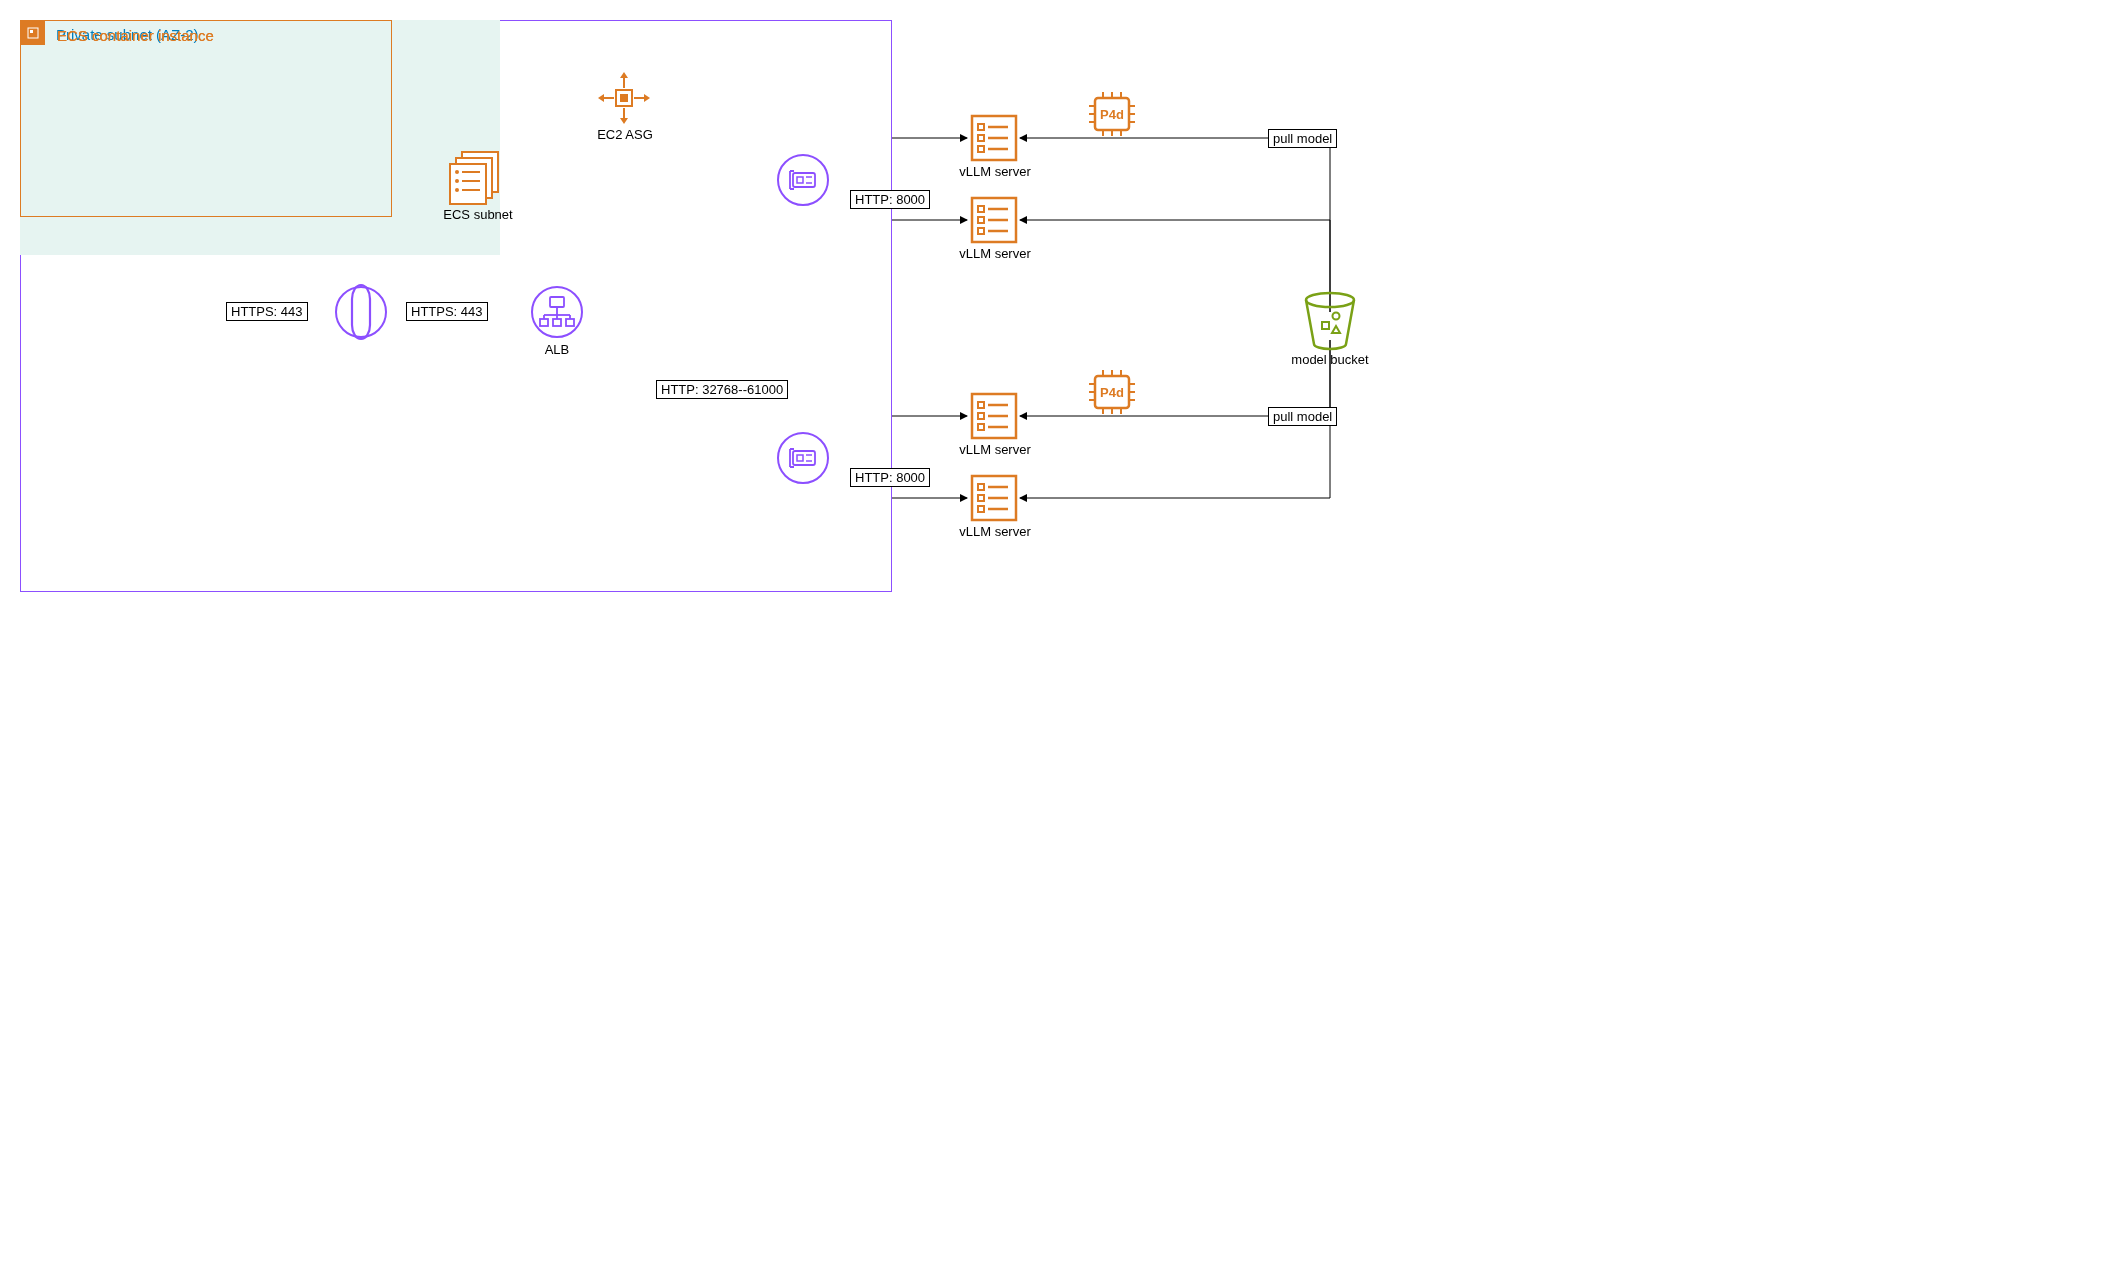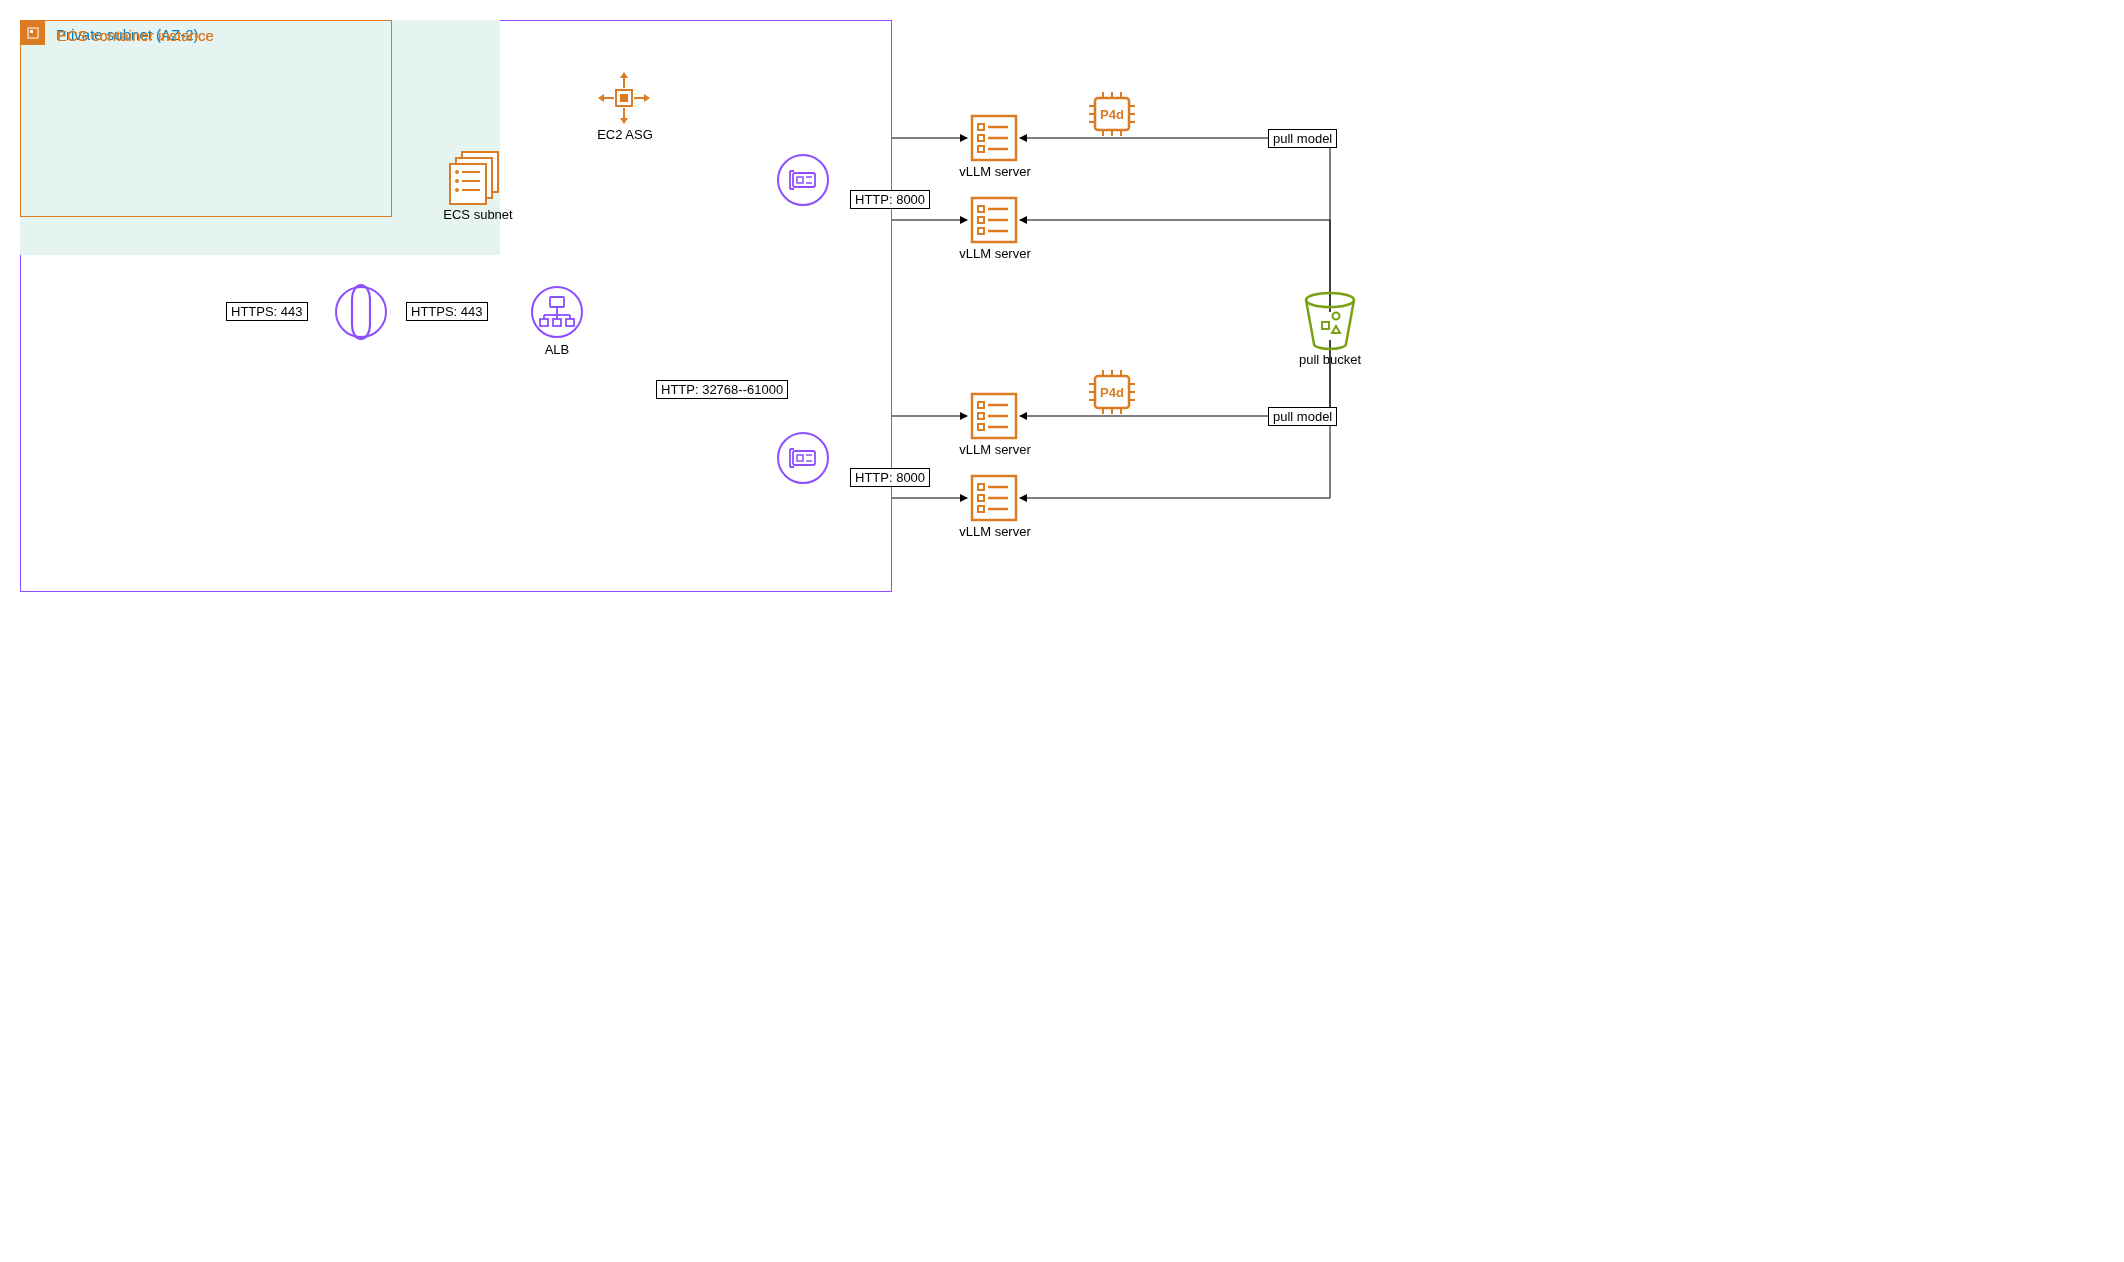--- a/index.html
+++ b/index.html
@@ -288,21 +288,21 @@
   <text x="27" y="29" text-anchor="middle" font-size="13" font-weight="600" fill="#DD7B23">P4d</text>
 </svg>
 
 <svg width="60" height="60" style="left:1280px;top:270px;">
   <ellipse cx="30" cy="10" rx="24" ry="7" fill="none" stroke="#7AA116" stroke-width="2.5"></ellipse>
   <path d="M6 10 L14 54 a16 5 0 0 0 32 0 L54 10" fill="none" stroke="#7AA116" stroke-width="2.5"></path>
   <circle cx="36" cy="26" r="3.5" fill="none" stroke="#7AA116" stroke-width="2"></circle>
   <rect x="22" y="32" width="7" height="7" fill="none" stroke="#7AA116" stroke-width="2"></rect>
   <path d="M36 36 l4 7 h-8 z" fill="none" stroke="#7AA116" stroke-width="2"></path>
 </svg>
-<div class="label" style="left:1260px;top:332px;width:100px;">pull bucket</div>
+<div class="label" style="left:1260px;top:332px;width:100px;">model bucket</div>
 
 <div class="edge-label" style="left:206px;top:282px;">HTTPS: 443</div>
 <div class="edge-label" style="left:386px;top:282px;">HTTPS: 443</div>
 <div class="edge-label" style="left:636px;top:360px;">HTTP: 32768--61000</div>
 <div class="edge-label" style="left:830px;top:170px;">HTTP: 8000</div>
 <div class="edge-label" style="left:830px;top:448px;">HTTP: 8000</div>
 <div class="edge-label" style="left:1248px;top:109px;">pull model</div>
 <div class="edge-label" style="left:1248px;top:387px;">pull model</div>
 
 </div>

